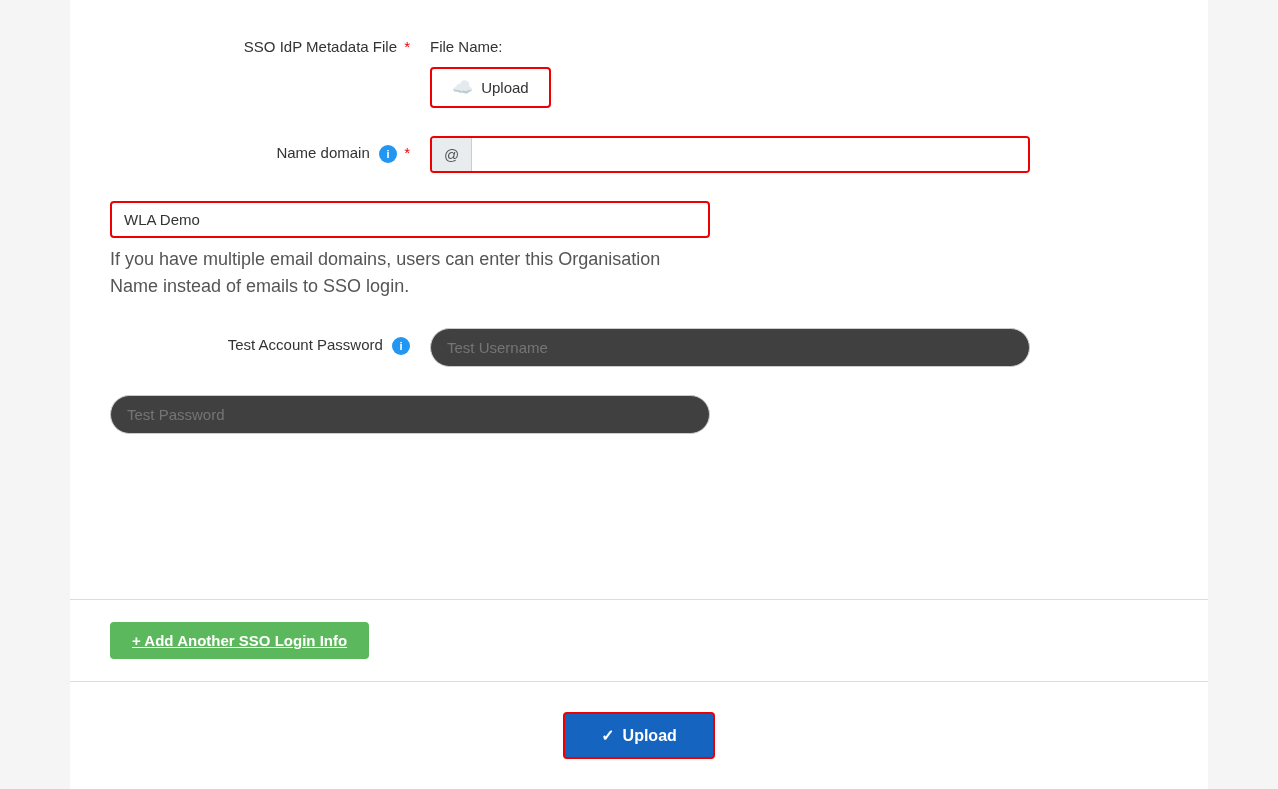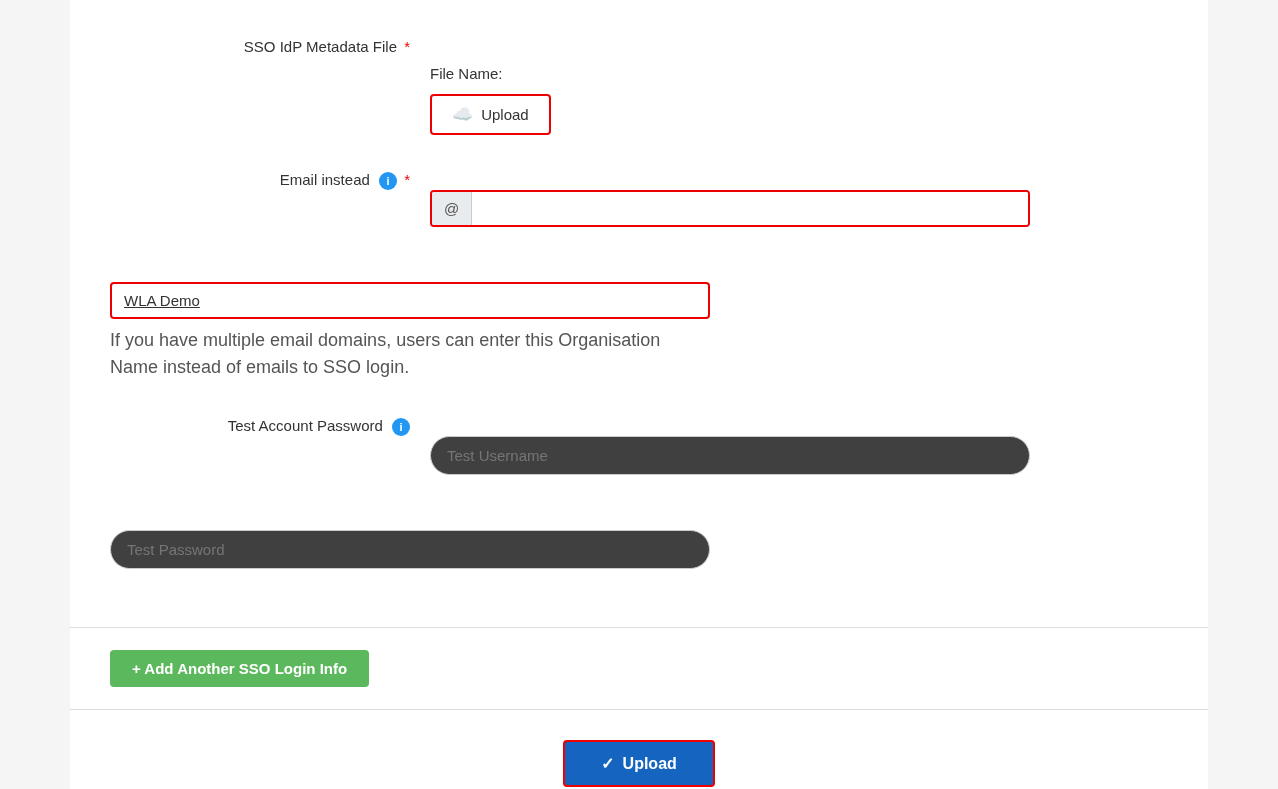--- a/index.html
+++ b/index.html
@@ -65,21 +65,20 @@
       font-size: 11px;
       font-weight: bold;
       margin-left: 5px;
       cursor: pointer;
       vertical-align: middle;
     }
 
     .form-control-wrap {
       flex: 1;
       max-width: 600px;
-      margin-top: 27px;
     }
 
     .file-name-label {
       font-size: 15px;
       color: #333;
       padding-top: 8px;
       display: block;
       margin-bottom: 12px;
     }
 
@@ -131,21 +130,20 @@
     }
 
     .text-input-red {
       width: 100%;
       border: 2px solid #e00;
       border-radius: 4px;
       padding: 8px 12px;
       font-size: 15px;
       color: #333;
       outline: none;
-      text-decoration: underline;
     }
 
     .text-input-gray {
       width: 100%;
       border: 1px solid #ccc;
       border-radius: 20px;
       padding: 10px 16px;
       font-size: 15px;
       color: #999;
       outline: none;
@@ -170,20 +168,21 @@
       align-items: center;
       gap: 6px;
       padding: 10px 22px;
       background: #5cb85c;
       color: #fff;
       border: none;
       border-radius: 4px;
       font-size: 15px;
       font-weight: bold;
       cursor: pointer;
+      text-decoration: underline;
     }
 
     .submit-section {
       padding: 30px 40px;
       display: flex;
       justify-content: center;
       align-items: center;
       background: #fff;
     }
 
@@ -221,21 +220,21 @@
         <span class="file-name-label">File Name:</span>
         <button class="upload-btn">
           <span class="cloud-icon">☁️</span>
           <span>Upload</span>
         </button>
       </div>
     </div>
 
     <div class="form-row">
       <div class="form-label">
-        <span>Email instead</span>
+        <span>Name domain</span>
         <span class="info-icon">i</span>
         <span class="required-star"> *</span>
       </div>
       <div class="form-control-wrap">
         <div class="input-group">
           <div class="input-prefix">
             <span>@</span>
           </div>
           <input type="text" value="" style="">
         </div>

